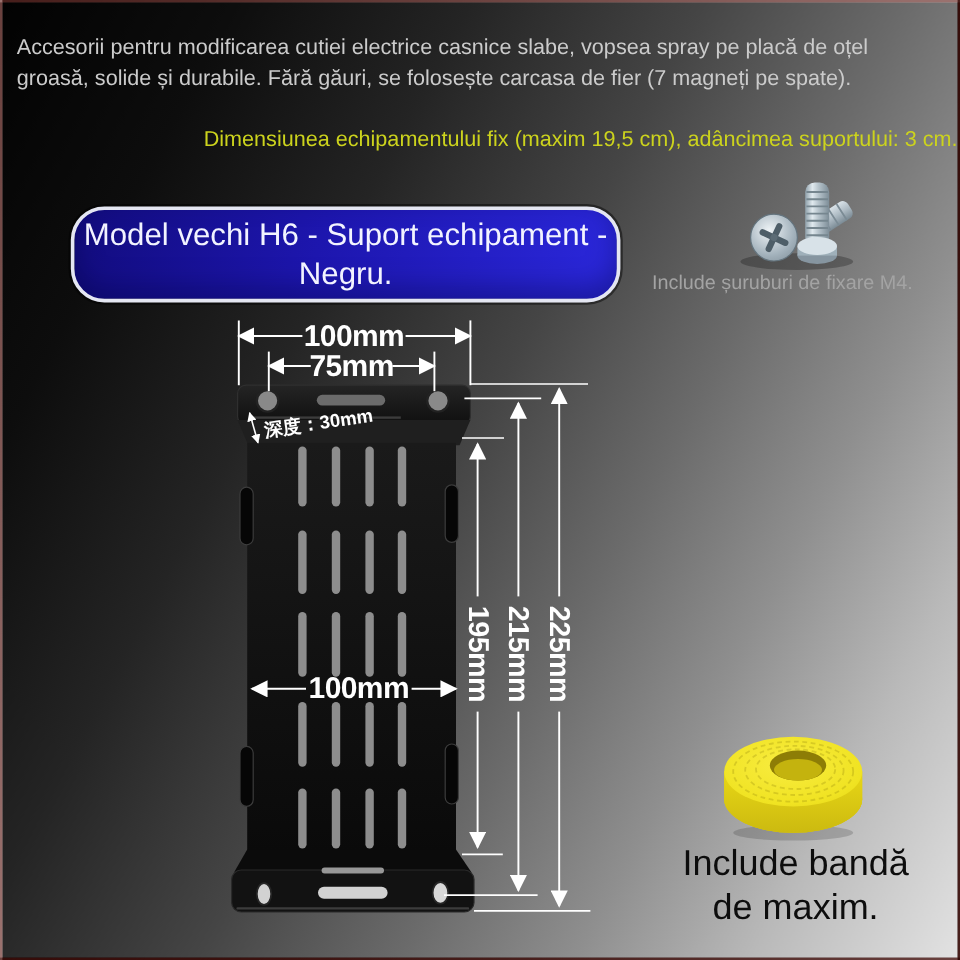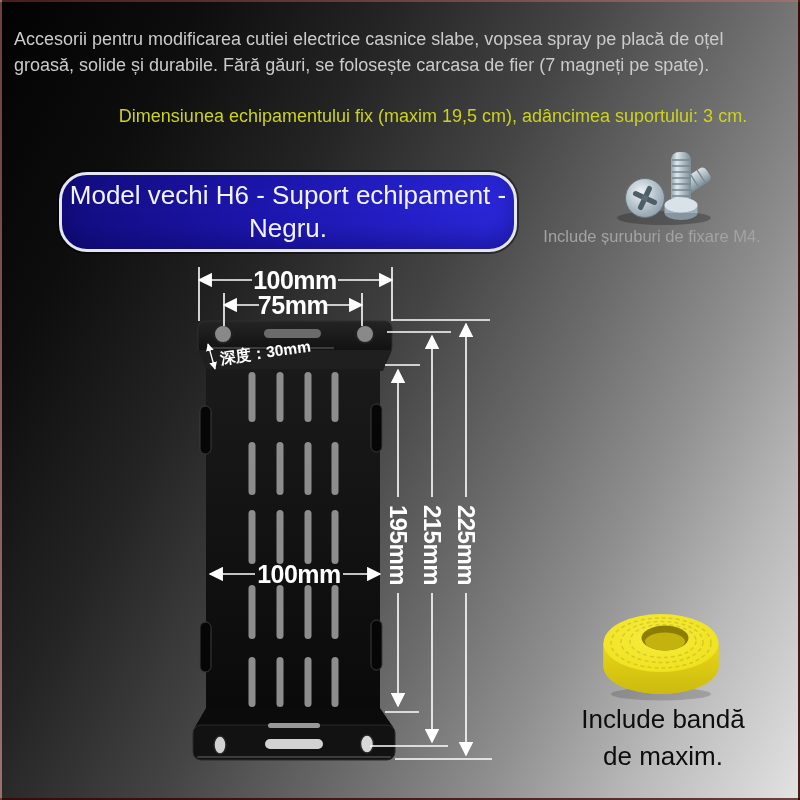--- a/index.html
+++ b/index.html
@@ -7,32 +7,32 @@
     position:relative;width:800px;height:800px;overflow:hidden;
     box-sizing:border-box;
     font-family:"Liberation Sans",sans-serif;
     background:
       linear-gradient(118deg,#020202 0%,#0d0d0d 16%,#242424 32%,#454545 48%,#6b6b6b 62%,#8f8f8f 74%,#b9b9b9 86%,#e2e2e2 100%);
     border:2px solid rgba(96,22,16,0.55);
   }
   .overlay{position:absolute;}
   .hdr{top:24px;left:0;right:0;text-align:left;color:#cbcbcb;font-size:18px;line-height:26px;margin-left:12px;}
   .hdr div{white-space:nowrap;}
-  .sub{top:104px;left:66px;right:0;text-align:center;color:#ccd31d;font-size:18px;white-space:nowrap;}
+  .sub{top:104px;left:66px;right:0;text-align:right;color:#ccd31d;font-size:18px;white-space:nowrap;}
   .banner{
     left:57px;top:170px;width:452px;height:74px;
     border:3px solid #e4e6f2;border-radius:28px;
     background:linear-gradient(105deg,#120c7e 0%,#1d16ae 45%,#2b28dc 100%);
     box-shadow:0 0 0 2px rgba(0,0,0,0.45), inset 0 -10px 22px rgba(0,0,60,0.35);
     display:flex;flex-direction:column;align-items:center;justify-content:center;
     color:#f2f3ff;font-size:26px;line-height:33px;text-align:center;
   }
   .banner div{white-space:nowrap;}
   .screws-cap{left:525px;top:225px;width:250px;text-align:center;color:#a3a3a3;font-size:16.5px;white-space:nowrap;}
-  .band-cap{left:531px;top:699px;width:260px;text-align:center;color:#0d0d0d;font-size:26px;line-height:37px;}
+  .band-cap{left:531px;top:699px;width:260px;text-align:center;color:#0d0d0d;font-size:30px;line-height:37px;}
   .band-cap div{white-space:nowrap;}
   svg.diagram{position:absolute;left:0;top:0;}
   svg text{font-family:"Liberation Sans",sans-serif;fill:#fff;}
   .dimt{font-size:25px;font-weight:bold;letter-spacing:-0.5px;}
   .dimv{font-size:24px;font-weight:bold;letter-spacing:-0.5px;}
   .dimd{font-size:15.5px;font-weight:bold;}
 </style>
 </head>
 <body>
 

